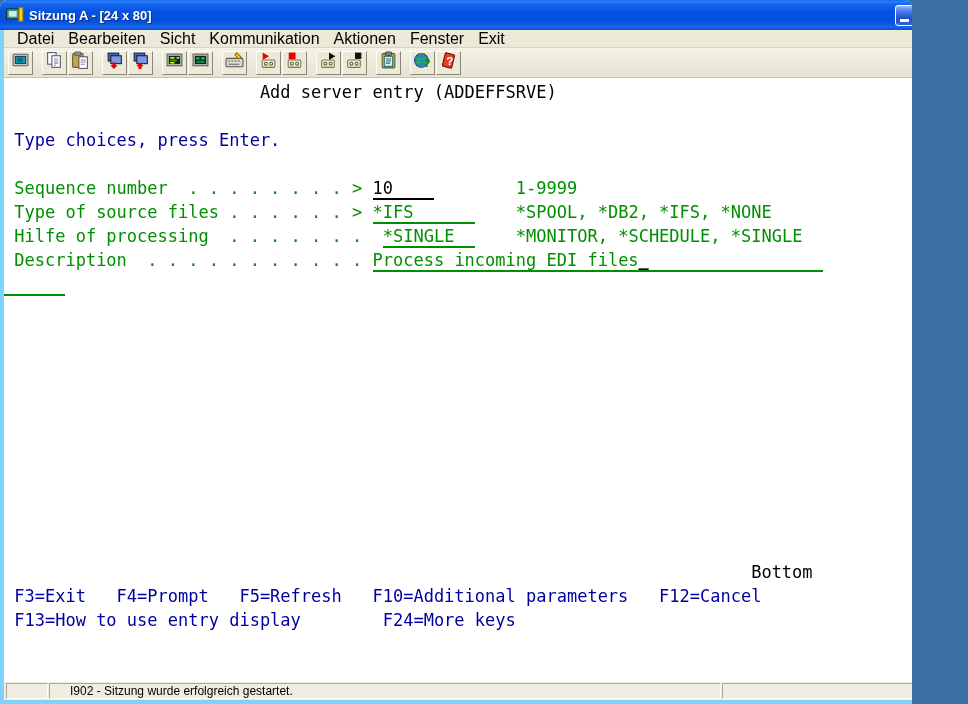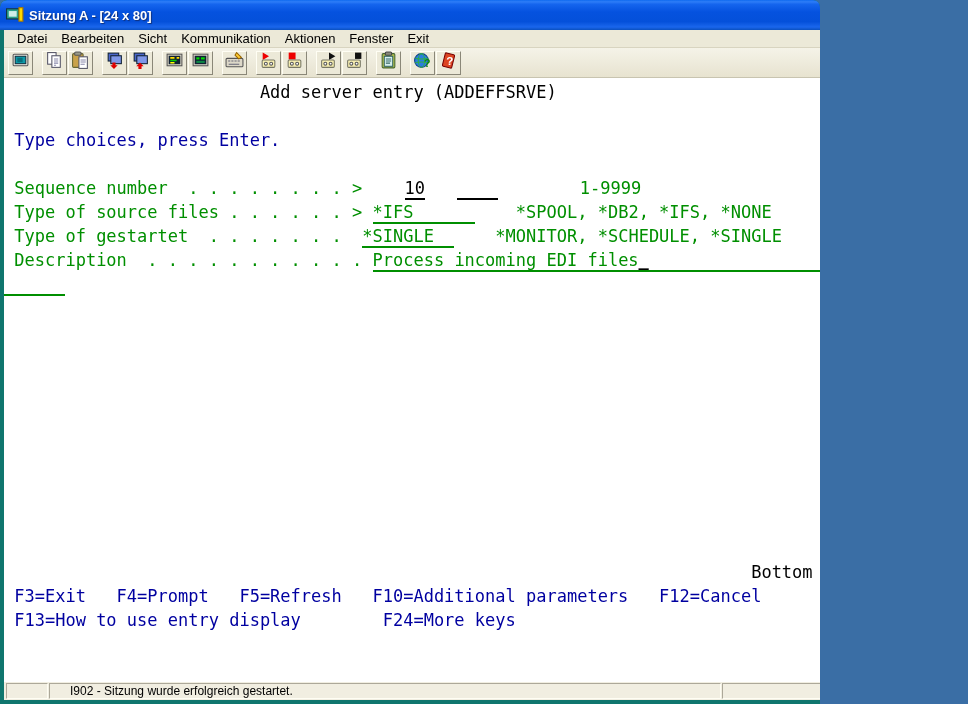--- a/index.html
+++ b/index.html
@@ -1,19 +1,19 @@
 <!DOCTYPE html>
 <html style="--g: #008f00; --b: #0000a0; --k: #000000;"><head>
 <meta charset="utf-8">
 <style>
   * { margin:0; padding:0; box-sizing:border-box; }
   html,body { width:968px; height:704px; background:#3a6ea5; font-family:"Liberation Sans",sans-serif; }
   #window {
-    position:relative; width:820px; height:704px;
-    background:#0f766e; border-radius:7px 7px 0 0; overflow:hidden;
+    position:relative; width:912px; height:704px;
+    background:#7dd3fc; border-radius:7px 7px 0 0; overflow:hidden;
   }
   
   #titlebar {
     position:absolute; left:0; top:0; width:968px; height:30px;
     background:linear-gradient(180deg,#0f6af0 0%,#2e7df7 6%,#1565ee 14%,#0552df 40%,#0450da 72%,#1a66ec 90%,#0a50c0 100%);
     border-radius:7px 7px 0 0;
     display:flex; align-items:center; padding:0 6px;
   }
   #title-icon { width:18px; height:18px; margin-right:5px; }
   #window-title {
@@ -30,21 +30,21 @@
   .glyph-min { position:absolute; left:4px; bottom:3px; width:9px; height:3px; background:#fff; }
   .glyph-max { position:absolute; left:4px; top:4px; width:11px; height:10px; border:1px solid #fff; border-top:3px solid #fff; }
   .glyph-x1,.glyph-x2 { position:absolute; left:8px; top:3px; width:3px; height:13px; background:#fff; border-radius:1px; }
   .glyph-x1 { transform:rotate(45deg); } .glyph-x2 { transform:rotate(-45deg); }
   
   #menubar {
     position:absolute; left:4px; top:30px; width:960px; height:18px;
     background:#ece9d8; display:flex; align-items:center; padding-left:6px;
     border-bottom:1px solid #d8d4c0;
   }
-  .menu-item { font-size:13px; color:#000; padding:1px 7px; white-space:nowrap; }
+  .menu-item { font-size:16px; color:#000; padding:1px 7px; white-space:nowrap; }
   
   #toolbar {
     position:absolute; left:4px; top:48px; width:960px; height:30px;
     background:linear-gradient(180deg,#f5f3e8,#e7e3d0);
     display:flex; align-items:center; padding-left:4px;
     border-bottom:1px solid #c8c4b0;
   }
   .tb-group { display:flex; margin-right:8px; }
   .tb-btn {
     width:25px; height:24px; background:#ece9d8;
@@ -56,21 +56,21 @@
   #terminal {
     position:absolute; left:4px; top:78px; width:960px; height:603px;
     background:#ffffff; overflow:hidden;
     font-family:"DejaVu Sans Mono",monospace; font-size:17px; line-height:24px;
   }
   .trow { position:absolute; left:0; white-space:pre; height:24px; }
   .k  { color:var(--k); }
   .b  { color:var(--b); }
   .g  { color:var(--g); }
   .gu { color:var(--g); border-bottom:2px solid var(--g); }
-  .ku { color:var(--k); border-bottom:2px solid var(--k);margin-left:32px; }
+  .ku { color:var(--k); border-bottom:2px solid var(--k); }
   .cur{ color:var(--k); border-bottom:2px solid var(--g); font-weight:bold; }
   
   #statusbar {
     position:absolute; left:4px; top:681px; width:960px; height:19px;
     background:#f1eee1; display:flex; align-items:stretch; padding:1px 2px;
     border-top:1px solid #fff;
   }
   .sb-panel {
     border:1px solid; border-color:#aca899 #fffef4 #fffef4 #aca899;
     background:#f1eee1; display:flex; align-items:center;
@@ -254,21 +254,21 @@
             </svg></span>
         </span>
       </span>
     </div>
 
   <div id="terminal">
       <div class="trow" style="top: 2px;"><span>                         </span><span class="k">Add server entry (ADDEFFSRVE)</span></div>
       <div class="trow" style="top: 50px; text-align: right;"><span> </span><span class="b">Type choices, press Enter.</span></div>
       <div class="trow" style="top: 98px;"><span> </span><span class="g">Sequence number  . . . . . . . . &gt;</span><span> </span><span class="ku">10</span><span class="ku">    </span><span>        </span><span class="g">1-9999</span></div>
       <div class="trow" style="top: 122px;"><span> </span><span class="g">Type of source files . . . . . . &gt;</span><span> </span><span class="gu">*IFS</span><span class="gu">      </span><span>    </span><span class="g">*SPOOL, *DB2, *IFS, *NONE</span></div>
-      <div class="trow" style="top: 146px;"><span> </span><span class="g">Type of gestartet  . . . . . . . </span><span> </span><span class="gu">*SINGLE</span><span class="gu">  </span><span>    </span><span class="g">*MONITOR, *SCHEDULE, *SINGLE</span></div>
+      <div class="trow" style="top: 146px;"><span> </span><span class="g">Hilfe of processing  . . . . . . . </span><span> </span><span class="gu">*SINGLE</span><span class="gu">  </span><span>    </span><span class="g">*MONITOR, *SCHEDULE, *SINGLE</span></div>
       <div class="trow" style="top: 170px;"><span> </span><span class="g">Description  . . . . . . . . . . .</span><span> </span><span class="gu">Process incoming EDI files</span><span class="cur">_</span><span class="gu">                 </span></div>
       <div class="trow" style="top: 194px;"><span class="gu">      </span></div>
       <div class="trow" style="top: 482px;"><span>                                                                         </span><span class="k">Bottom</span></div>
       <div class="trow" style="top: 506px;"><span> </span><span class="b">F3=Exit   F4=Prompt   F5=Refresh   F10=Additional parameters   F12=Cancel</span></div>
       <div class="trow" style="top: 530px;"><span> </span><span class="b">F13=How to use entry display        F24=More keys</span></div>
     </div>
 
   <div id="statusbar">
     <span class="sb-panel" id="sb-icon">
       <svg viewBox="0 0 16 16" width="14" height="14">

